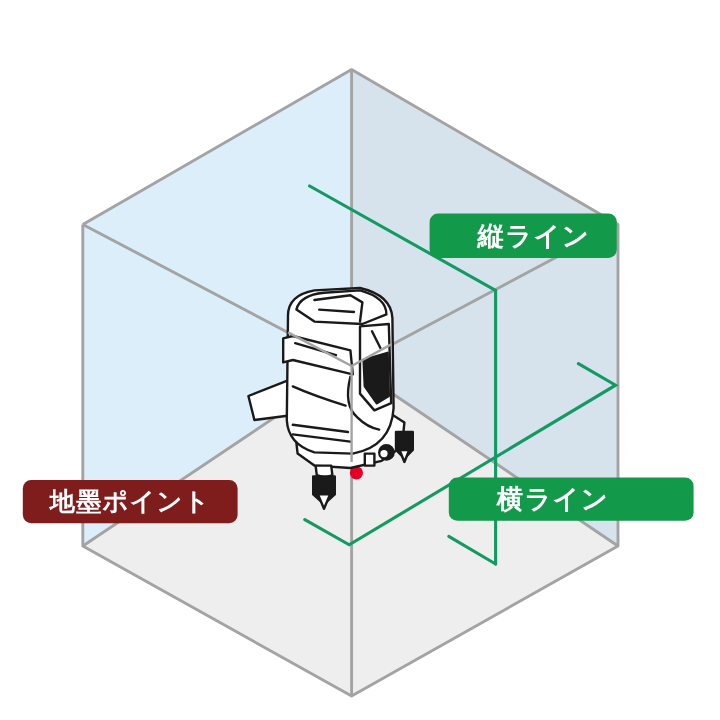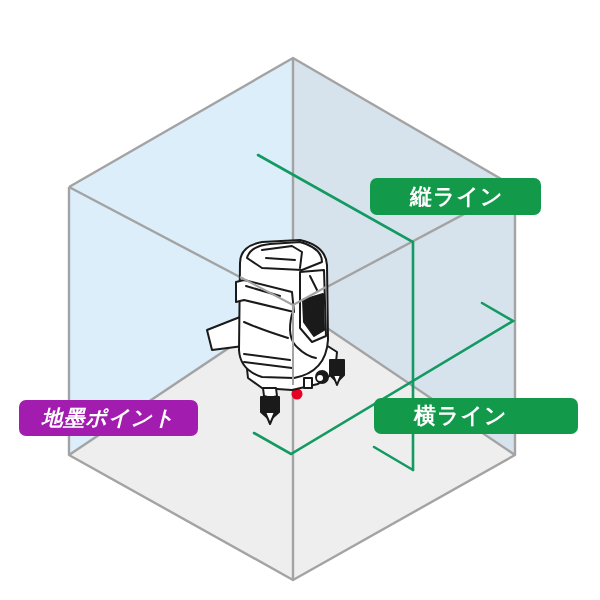--- a/index.html
+++ b/index.html
@@ -8,21 +8,21 @@
     .label {
       position: absolute;
       display: flex; align-items: center; justify-content: center;
       color: #ffffff; font-weight: bold;
       border-radius: 7px;
       font-family: "DejaVu Sans", sans-serif;
       letter-spacing: 1px;
       box-sizing: border-box;
     }
     .label.green { background: #13994a; }
-    .label.red { background: #a21caf; font-style: italic; }
+    .label.red { background: #7f1d1d; }
   </style>
 </head>
 <body>
 
 <div id="stage">
   <svg width="600" height="600" viewBox="0 0 600 600" style="position:absolute;left:0;top:0;">
 
     <polygon points="69,187 293,58 293,305 69,455" fill="#dbeefa"></polygon>
 
     <polygon points="293,58 515,187 515,455 293,305" fill="#d7e3ec"></polygon>
@@ -85,21 +85,21 @@
       <path d="M304,378 L312,378 L312,388 L304,388 Z" fill="#ffffff"></path>
     </g>
 
     <g stroke="#a3a3a3" stroke-width="2" fill="none">
       <line x1="240" y1="277" x2="293" y2="305"></line>
       <line x1="326" y1="287" x2="293" y2="305"></line>
       <line x1="293" y1="305" x2="293" y2="385"></line>
     </g>
   </svg>
 
-  <div class="label green" style="left:370px; top:178px; width:171px; height:37px; font-size:22px; padding-left:6px; justify-content:flex-start; padding-left:40px;">
+  <div class="label green" style="left:358px; top:178px; width:156px; height:37px; font-size:22px; padding-left:6px; justify-content:flex-start; padding-left:40px;">
     <span>縦ライン</span>
   </div>
 
   <div class="label green" style="left:374px; top:398px; width:204px; height:36px; font-size:22px; justify-content:flex-start; padding-left:40px;">
     <span>横ライン</span>
   </div>
 
   <div class="label red" style="left:19px; top:400px; width:179px; height:36px; font-size:21px;">
     <span>地墨ポイント</span>
   </div>

